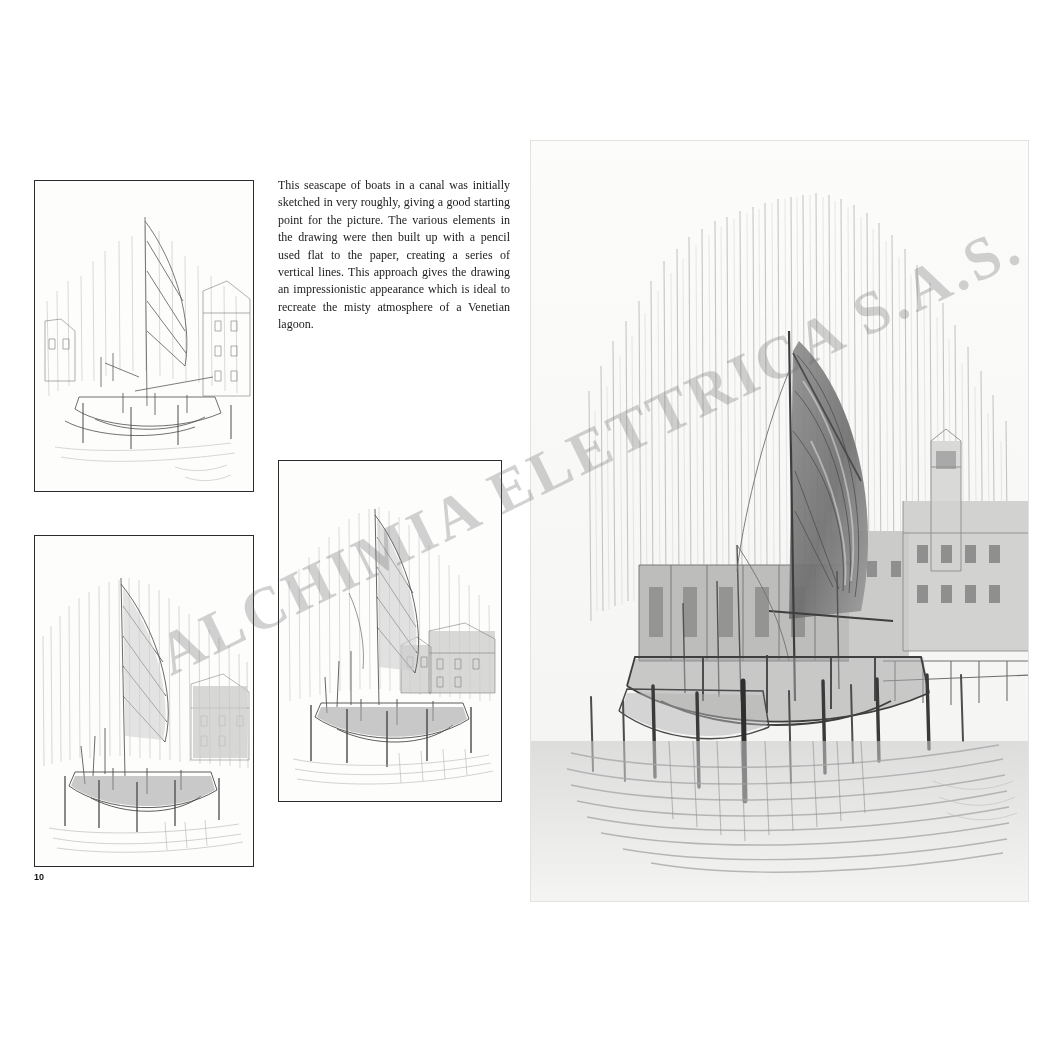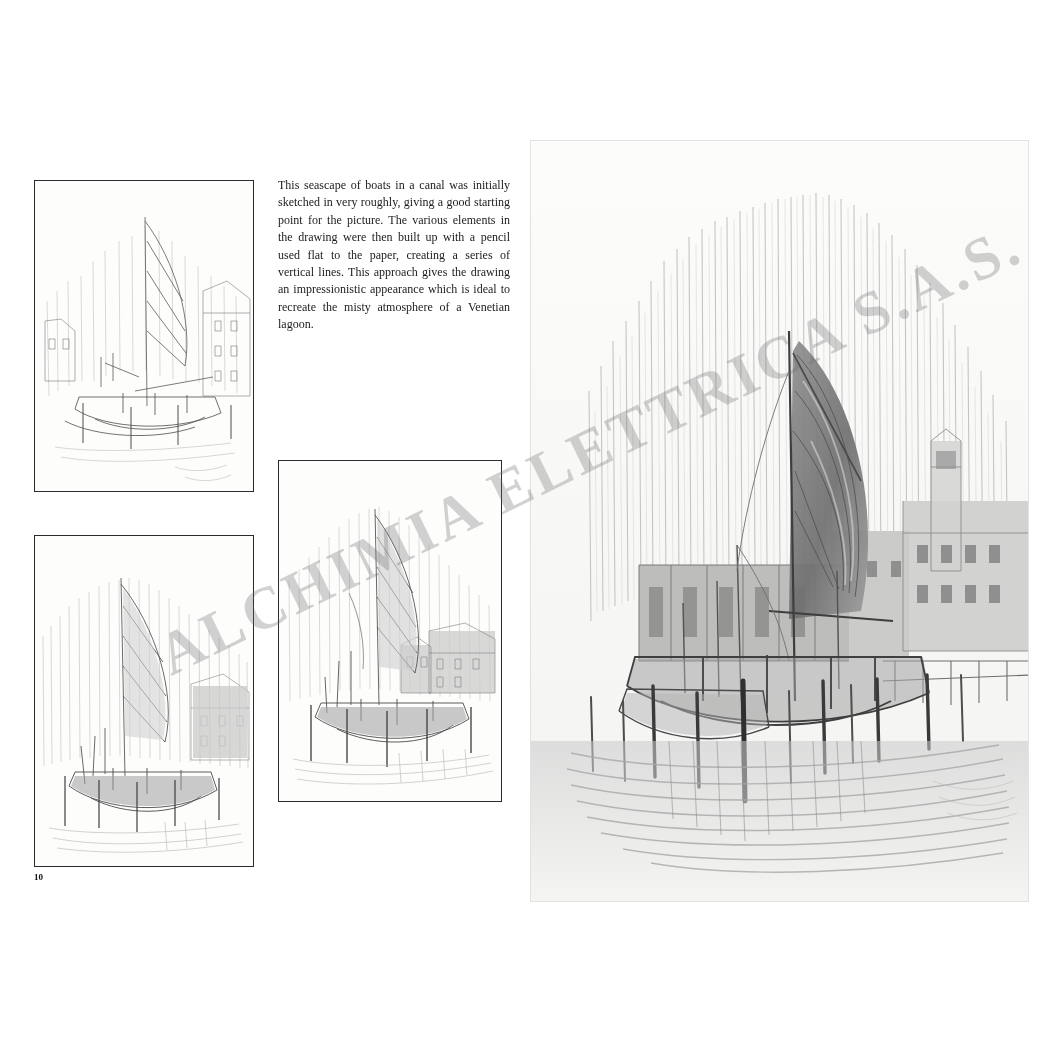--- a/index.html
+++ b/index.html
@@ -49,21 +49,21 @@
     font-size: 12px;
     line-height: 1.45;
     color: #1b1b1b;
     text-align: justify;
   }
 
   .page-number {
     position: absolute;
     left: 6px;
     top: 722px;
-    font-family: Liberation Serif, serif;
+    font-family: Liberation Sans, sans-serif;
     font-size: 9px;
     font-weight: bold;
     color: #111111;
   }
 
   
   .right-page {
     position: absolute;
     left: 530px;
     top: 140px;

